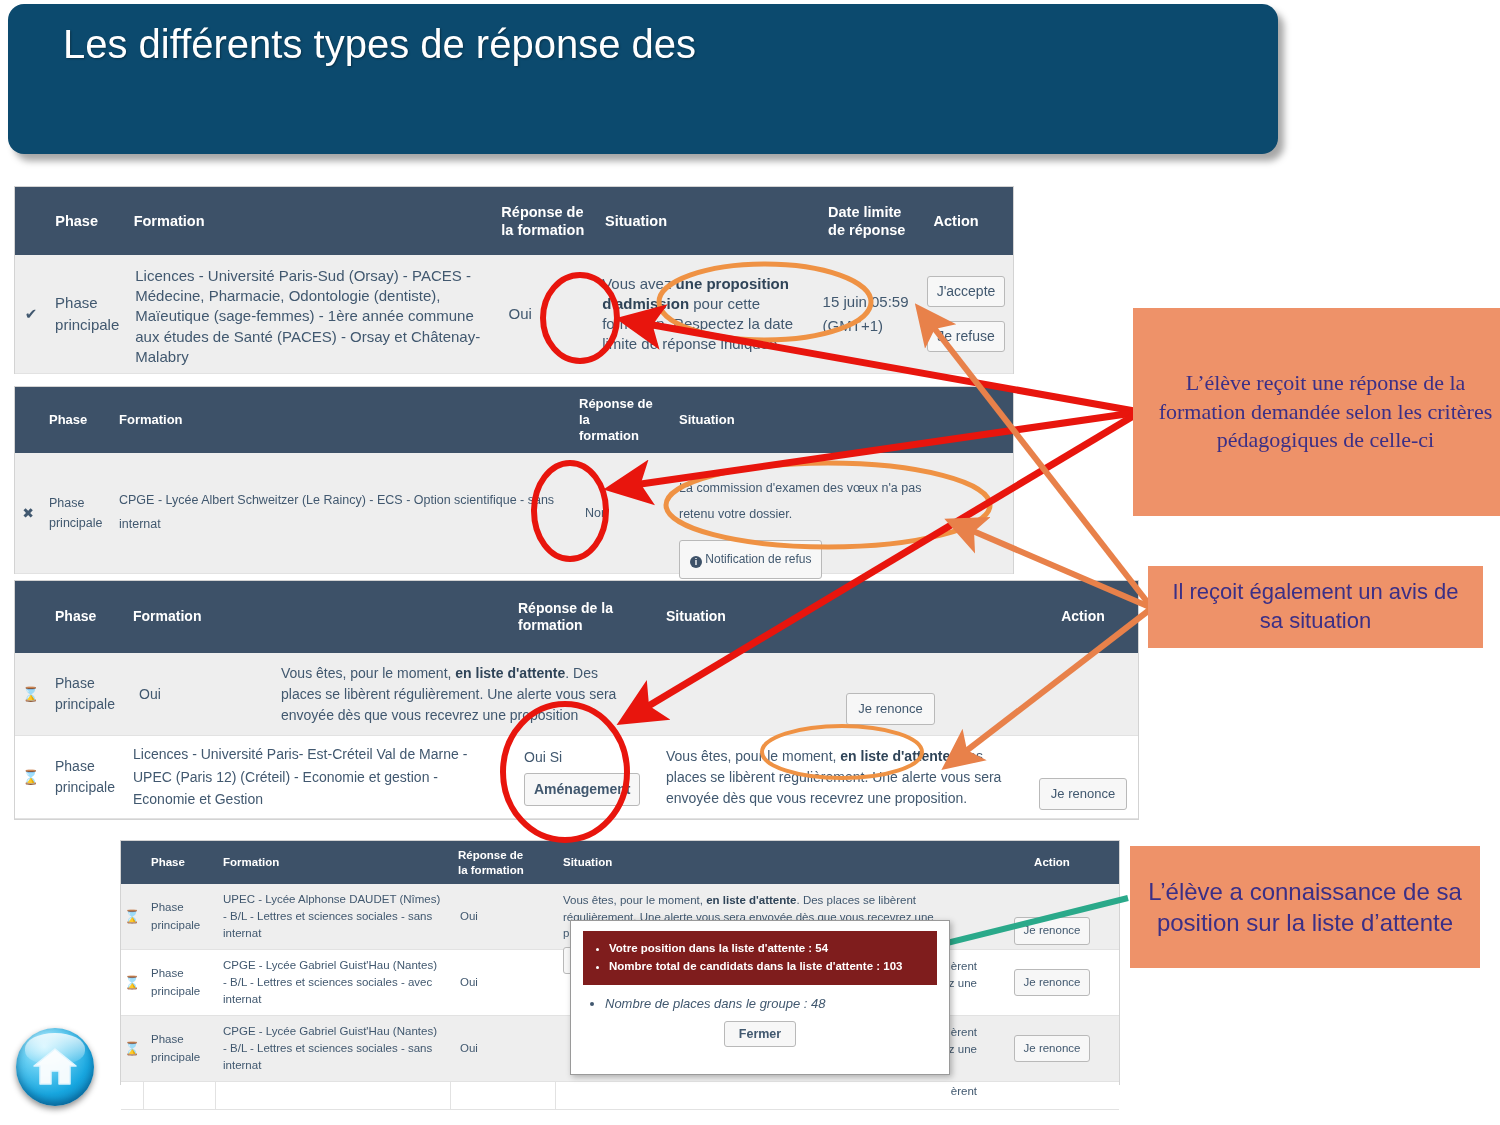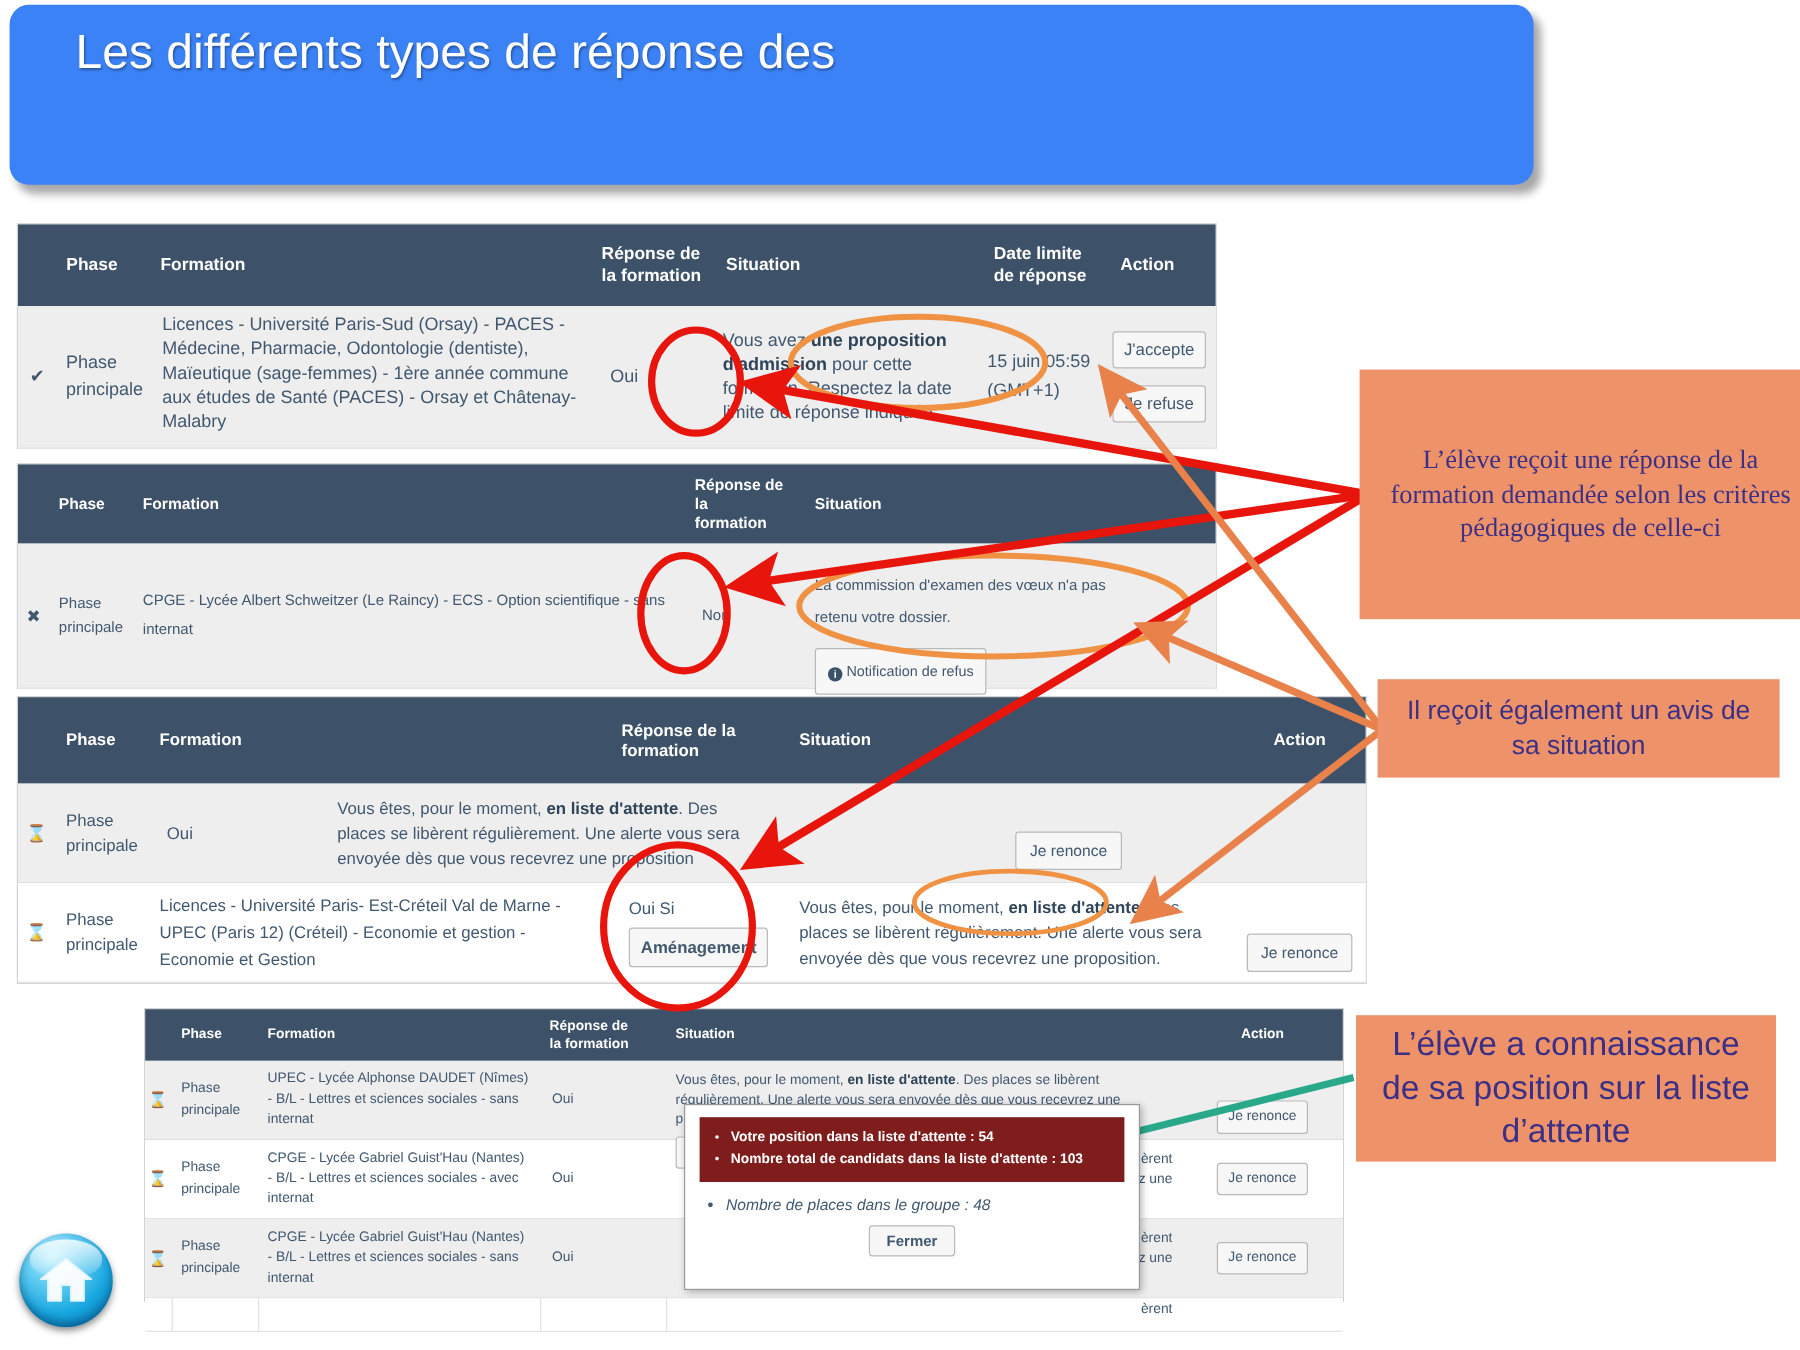--- a/index.html
+++ b/index.html
@@ -6,21 +6,21 @@
   body{
     width:1500px;height:1125px;position:relative;overflow:hidden;
     background:#ffffff;
     font-family:"Liberation Sans","DejaVu Sans",sans-serif;
     -webkit-font-smoothing:antialiased;
   }
 
   
   #title-banner{
     position:absolute;left:8px;top:4px;width:1270px;height:150px;
-    background:#3b82f6;border-radius:16px;
+    background:#0c4a6e;border-radius:16px;
     box-shadow:6px 7px 7px rgba(0,0,0,.35);
   }
   #title-banner .title-text{
     position:absolute;left:55px;top:14px;right:30px;
     color:#ffffff;line-height:1.32;
     text-shadow:1px 1px 2px rgba(0,0,0,.35);
   }
   .title-line1{font-size:40px;font-weight:400;display:block;}
   .title-line2{font-size:40px;font-weight:400;display:block;}
   .title-line2 .sub{font-size:33px;}
@@ -98,21 +98,21 @@
     position:absolute;background:#ee9269;color:#3b2f86;
     text-align:center;box-sizing:border-box;
     display:flex;align-items:center;justify-content:center;
     line-height:1.3;z-index:25;
   }
   #note-reponse{left:1133px;top:308px;width:385px;height:208px;
      font-size:22px;padding:6px 14px;font-family:Liberation Serif, serif;}
   #note-avis{left:1148px;top:566px;width:335px;height:82px;
      font-size:22px;padding:4px 12px;}
   #note-position{left:1130px;top:846px;width:350px;height:122px;
-     font-size:28px;padding:4px 14px;}
+     font-size:24px;padding:4px 14px;}
 
   
   #overlay{position:absolute;left:0;top:0;width:1500px;height:1125px;
      z-index:20;pointer-events:none;}
 
   
   #home-button{
     position:absolute;left:16px;top:1028px;width:78px;height:78px;
     border-radius:50%;
     background:
@@ -153,21 +153,21 @@
       <span>Date limite</span><br>
       <span>de réponse</span>
     </div>
     <div class="th" style="width:95px;">Action</div>
   </div>
   <div class="pt-row alt">
     <div class="td ico-col" style="width:34px;">✔</div>
     <div class="td phase-col" style="width:85px;line-height:1.5;">
       <div><span>Phase</span><br><span>principale</span></div>
     </div>
-    <div class="td" style="width:405px;display:flex;align-items:flex-start;">
+    <div class="td" style="width:405px;display:flex;align-items:flex-end;">
       <span>Licences - Université Paris-Sud (Orsay) - PACES - Médecine, Pharmacie, Odontologie (dentiste), Maïeutique (sage-femmes) - 1ère année commune aux études de Santé (PACES) - Orsay et Châtenay-Malabry</span>
     </div>
     <div class="td center" style="width:113px;justify-content:flex-start;padding-left:18px;">
       <span>Oui</span>
     </div>
     <div class="td" style="width:245px;display:flex;align-items:center;">
       <span><span>Vous avez </span><b>une proposition d'admission</b><span> pour cette formation. Respectez la date limite de réponse indiquée</span></span>
     </div>
     <div class="td center" style="width:115px;line-height:1.6;">
       <div><span>15 juin 05:59</span><br><span>(GMT+1)</span></div>

